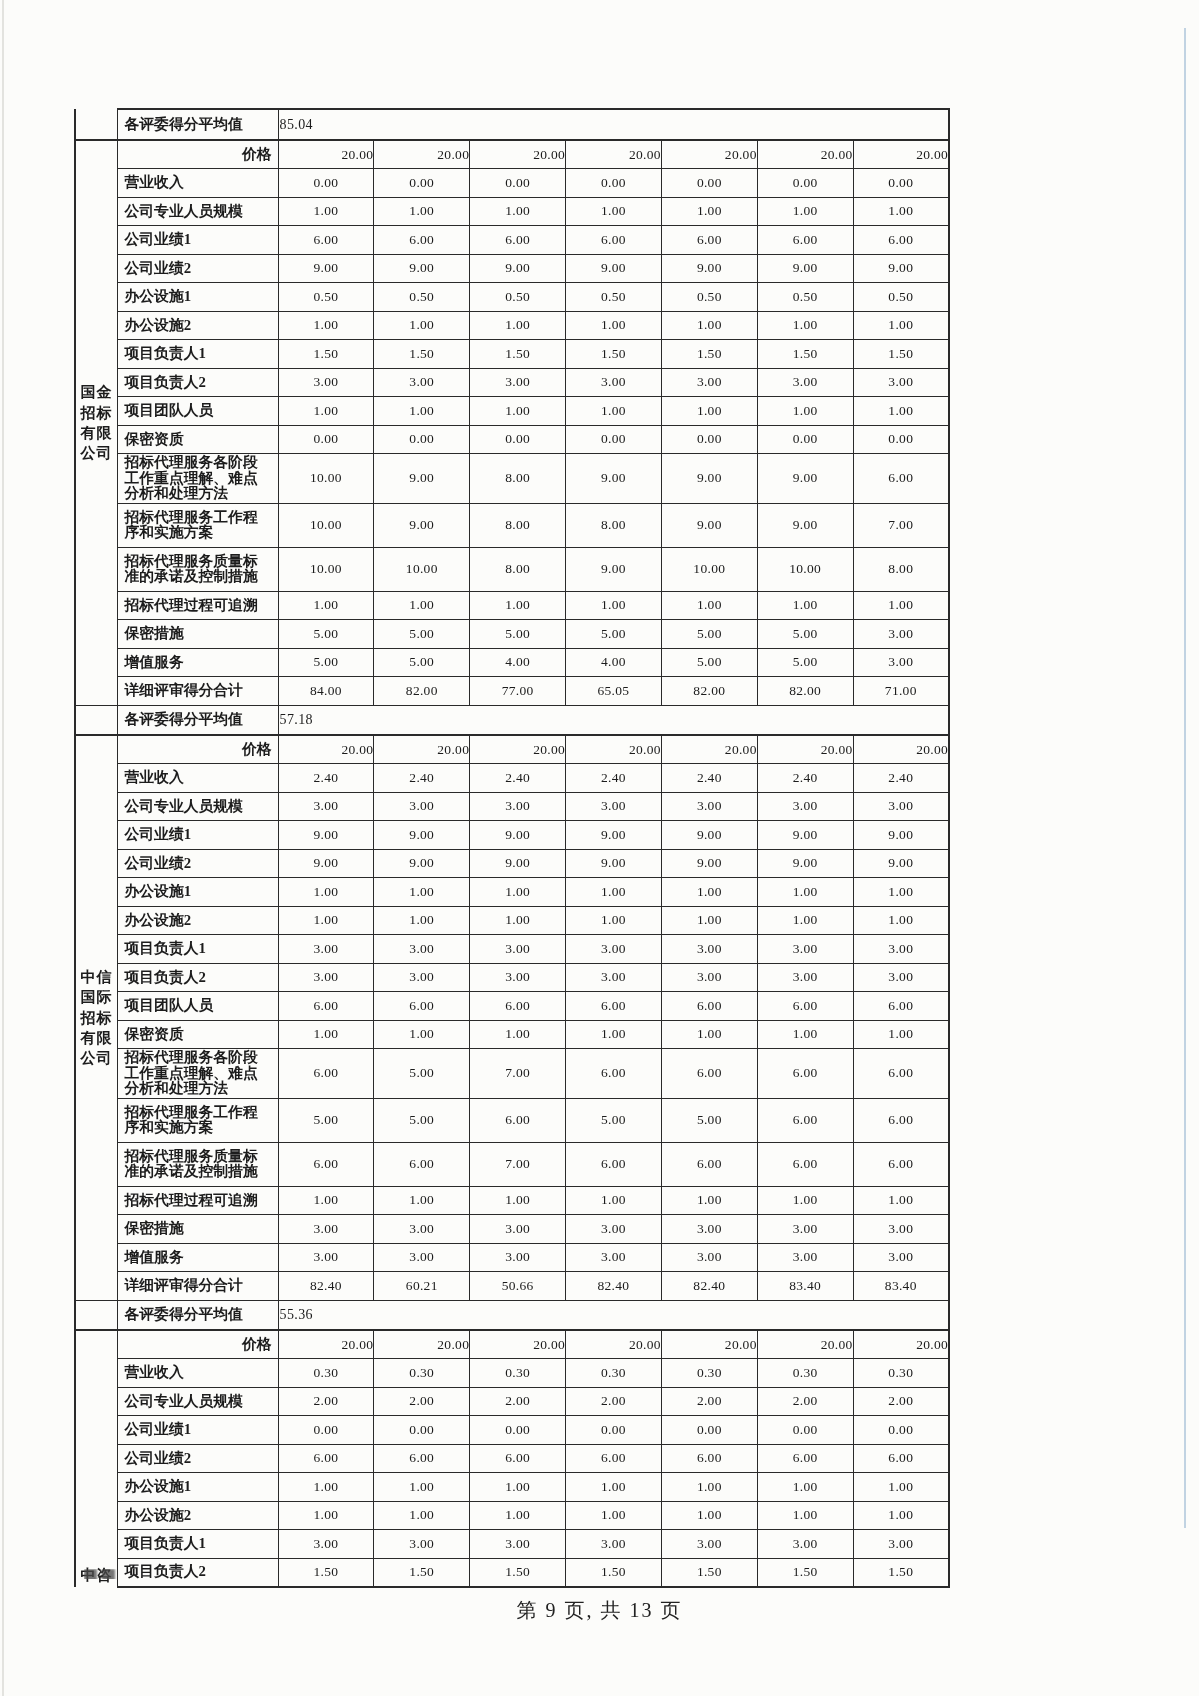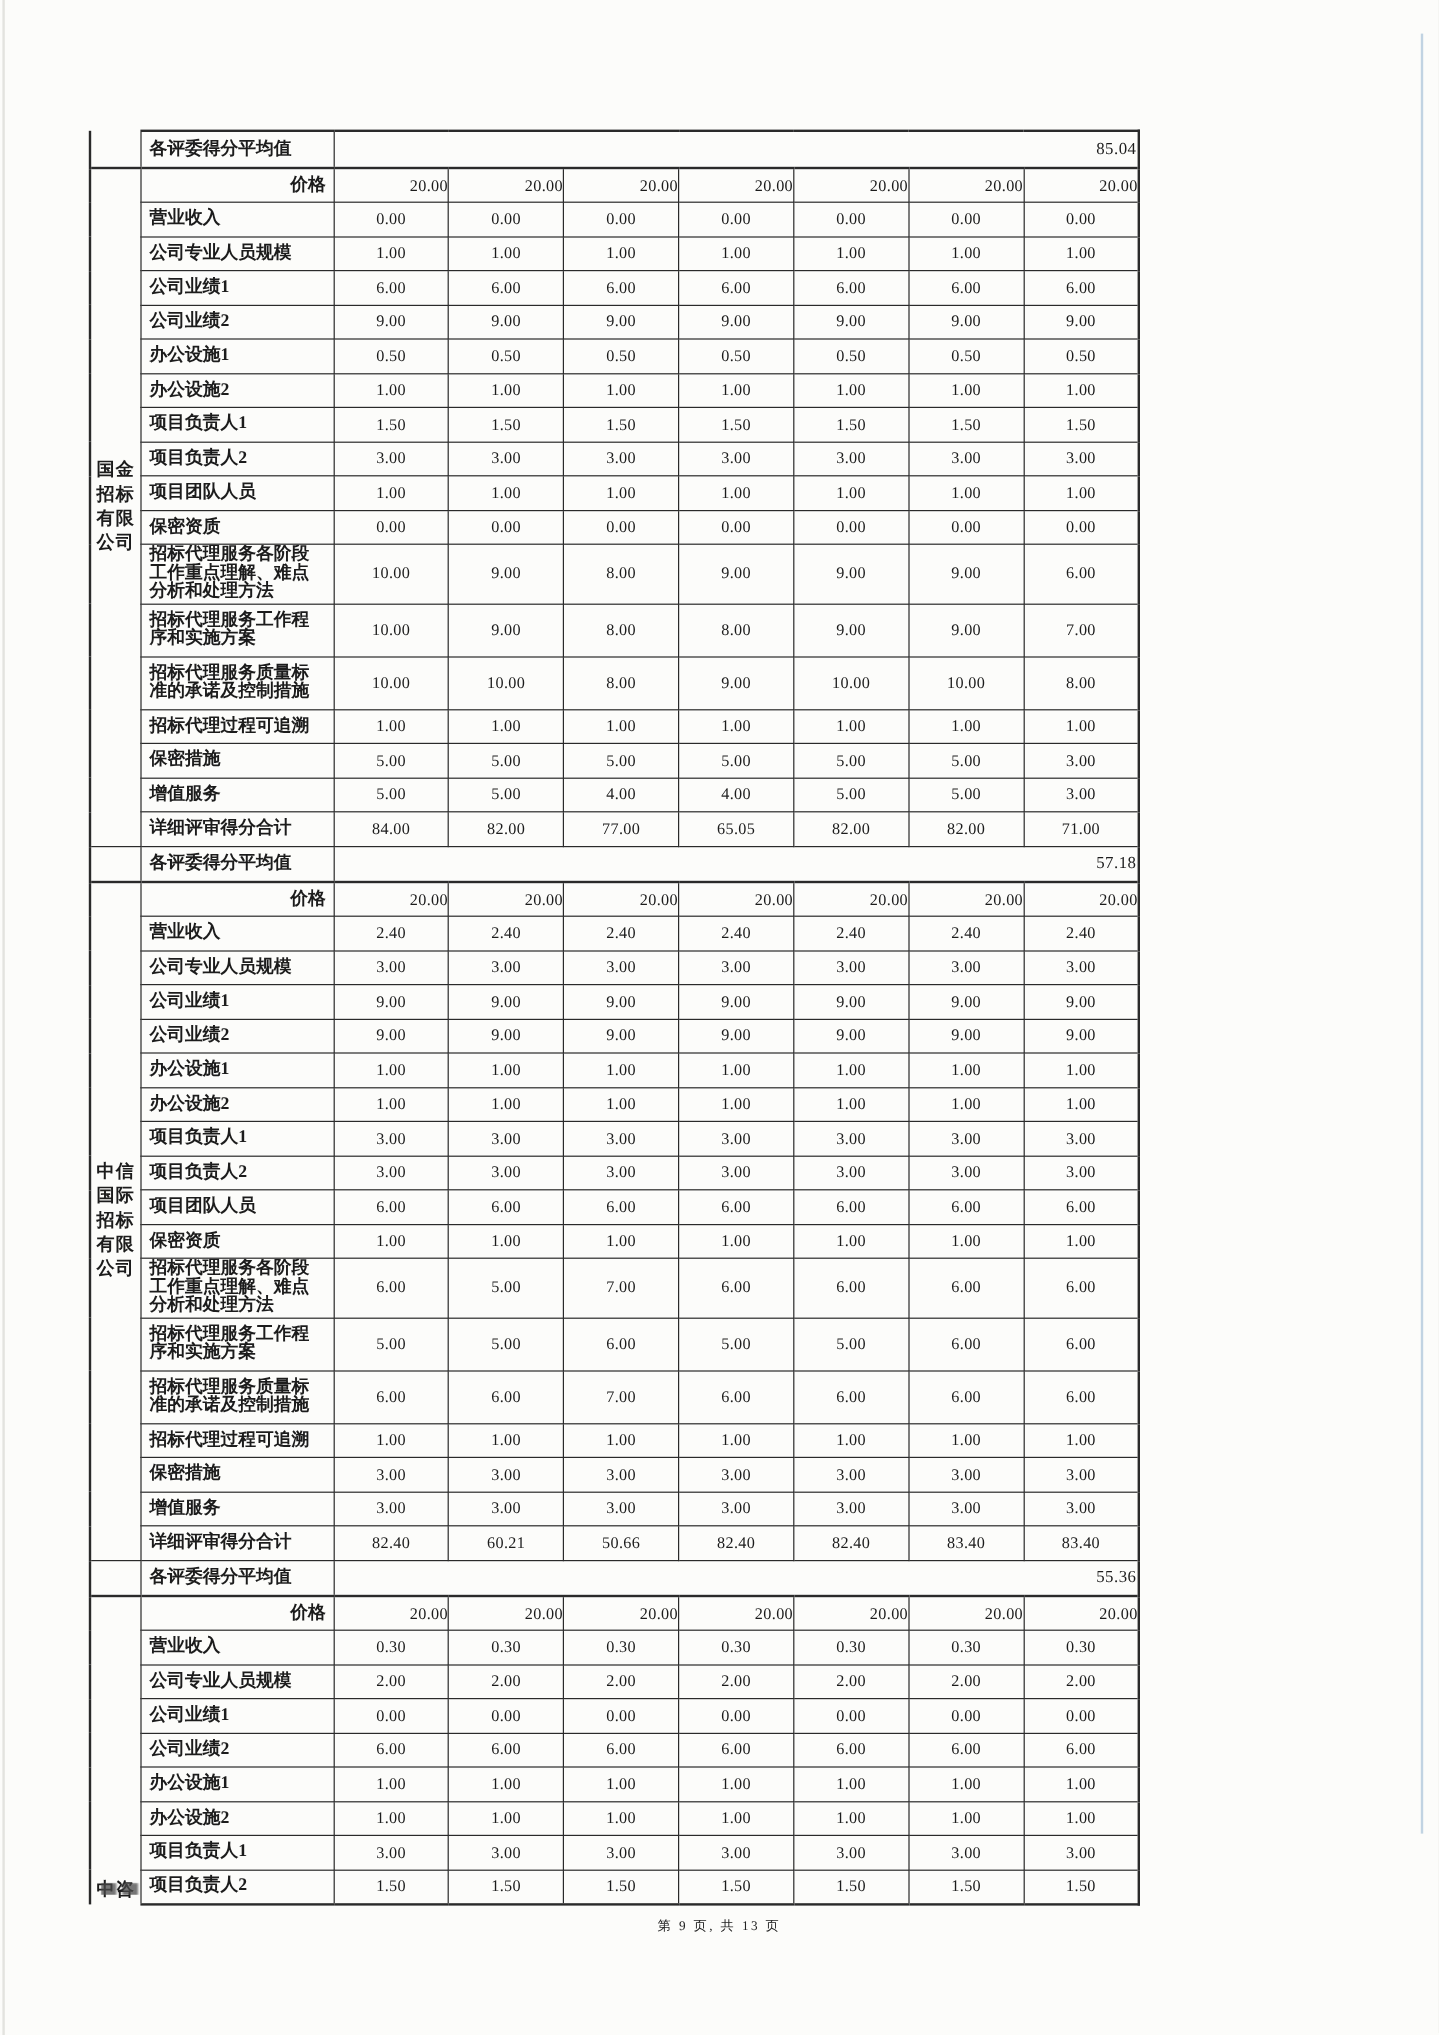--- a/index.html
+++ b/index.html
@@ -61,28 +61,28 @@
     text-align:left;
     word-break:break-all;
   }
   td.score{
     text-align:center;
     font-size:13.5px;
     letter-spacing:.3px;
     padding:0;
   }
   td.avgval{
-    text-align:right;
+    text-align:left;
     font-size:14px;
     letter-spacing:.4px;
   }
   .footer{
     position:absolute;left:0;top:1597px;width:1199px;
     text-align:center;
-    font-size:11px;
+    font-size:20px;
     letter-spacing:2px;
     color:#222;
   }
 </style>
 </head>
 <body>
 
 <div class="sheet">
   <div class="scan-left"></div>
   <div class="scan-right"></div>

